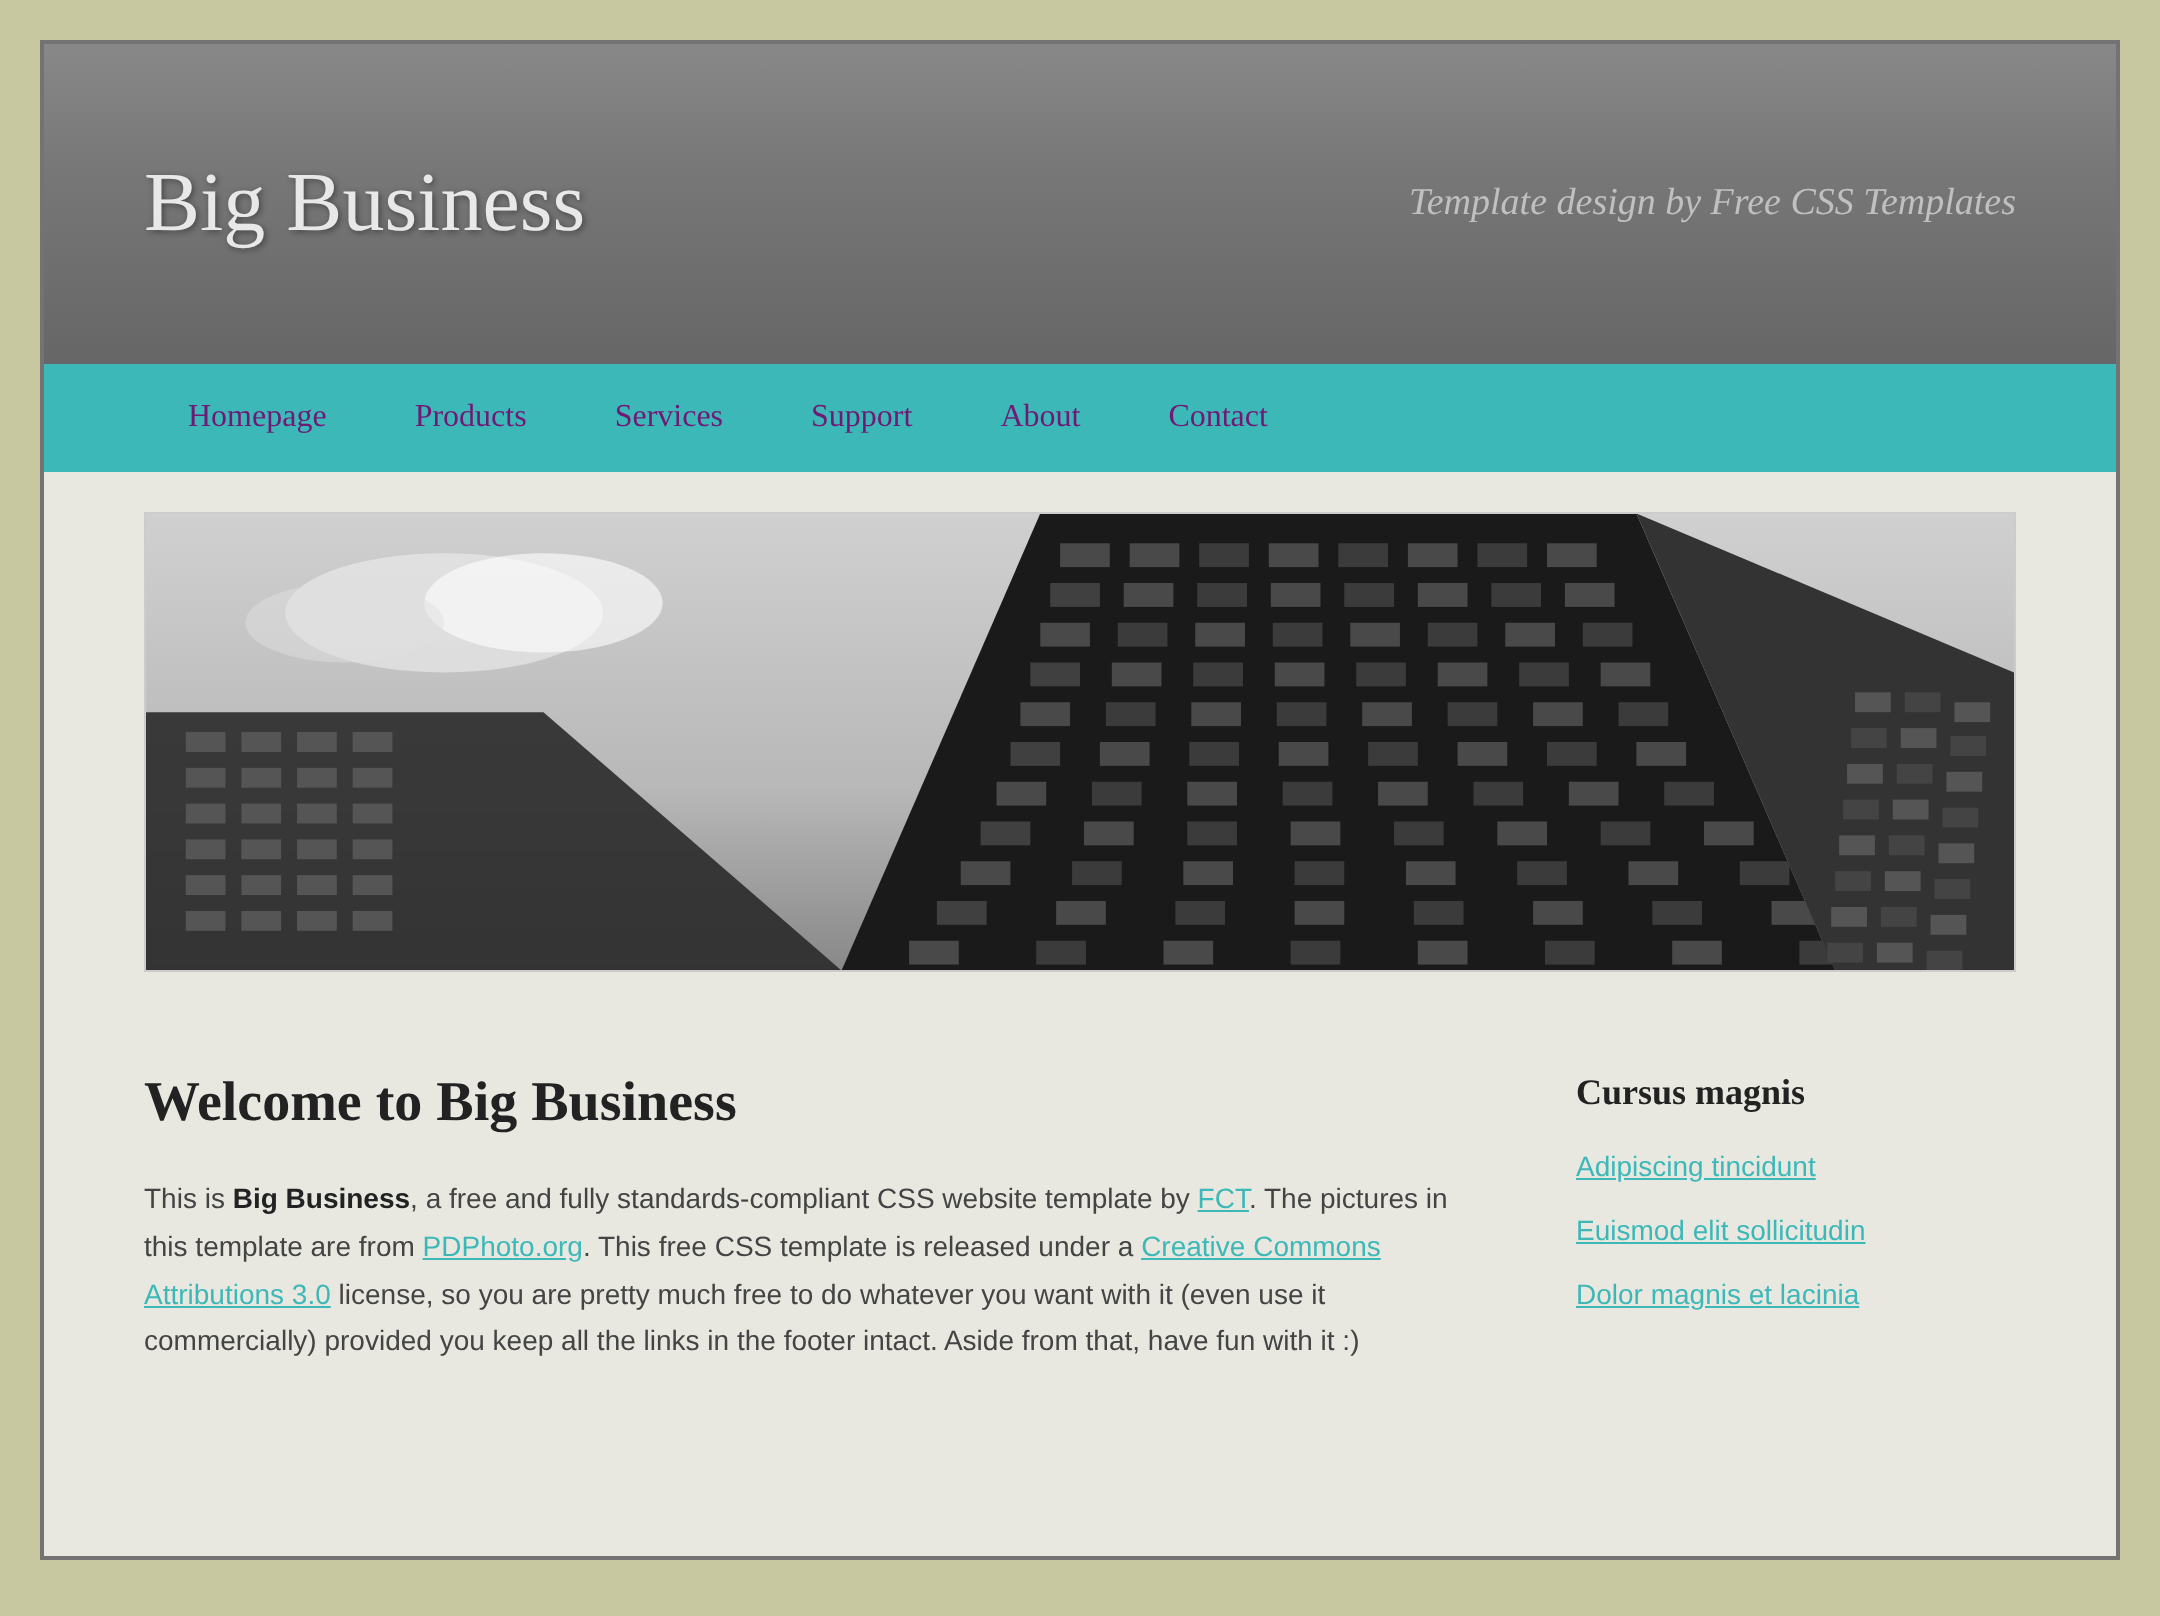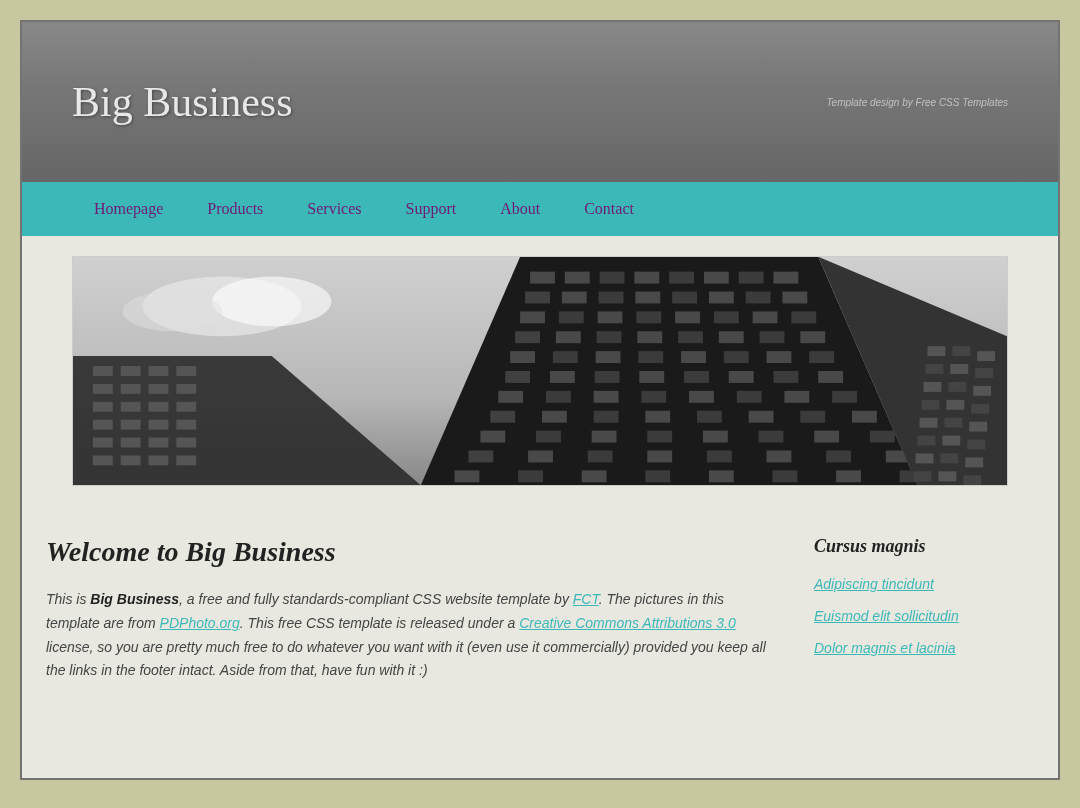--- a/index.html
+++ b/index.html
@@ -34,23 +34,23 @@
     .site-title {
       color: #e8e8e8;
       font-size: 42px;
       font-weight: normal;
       font-family: Georgia, serif;
       text-shadow: 1px 1px 3px rgba(0,0,0,0.4);
     }
 
     .site-tagline {
       color: #c0c0c0;
-      font-size: 10px;
+      font-size: 19px;
       font-style: italic;
-      font-family: Liberation Sans, sans-serif;
+      font-family: Liberation Serif, serif;
     }
 
     
     .site-nav {
       background-color: #3db8b8;
       padding: 0 50px;
     }
 
     .site-nav ul {
       list-style: none;
@@ -89,24 +89,23 @@
     }
 
     
     .building-svg {
       width: 100%;
       height: 100%;
     }
 
     
     .main-content {
-      padding: 30px 24px;
+      padding: 30px 50px;
       display: flex;
       gap: 40px;
-      font-style: italic;
     }
 
     .content-primary {
       flex: 1;
     }
 
     .content-sidebar {
       width: 220px;
     }
 

